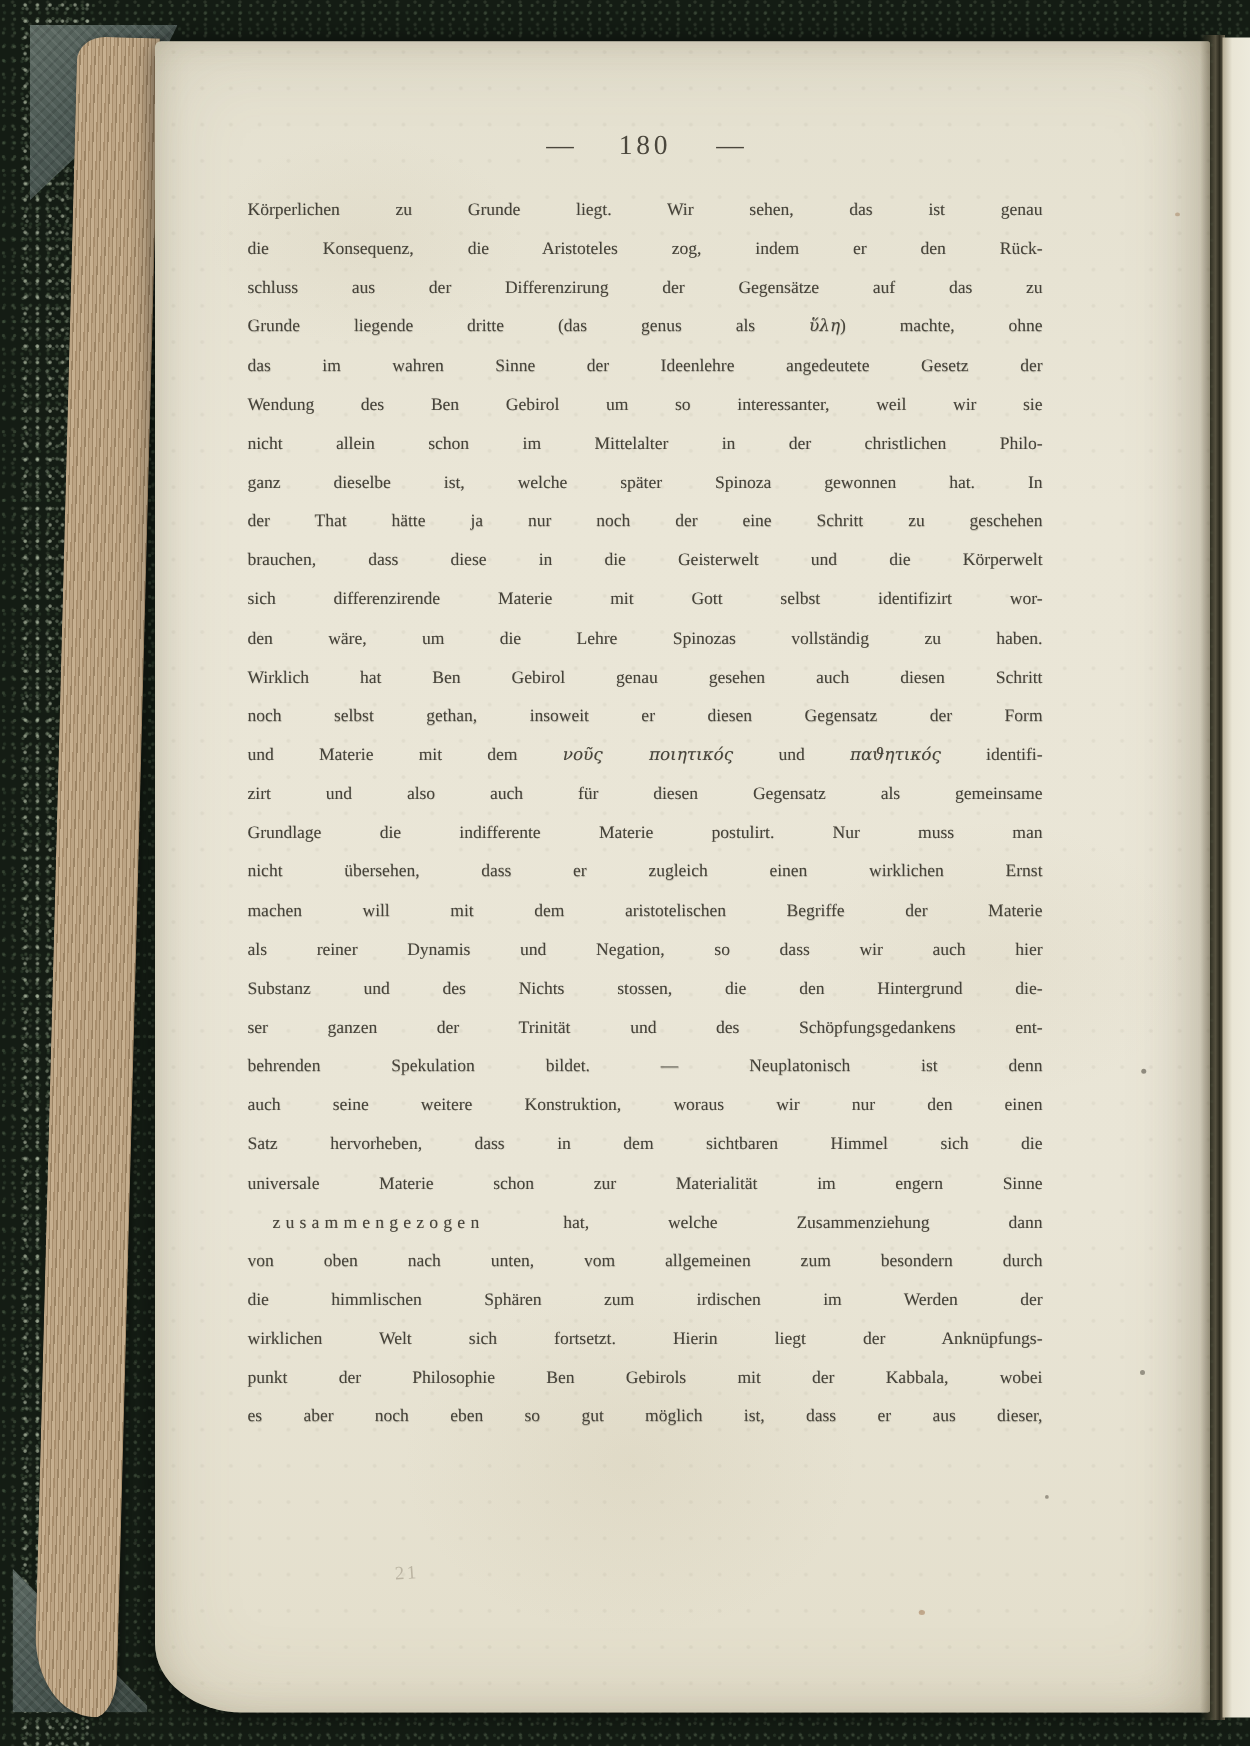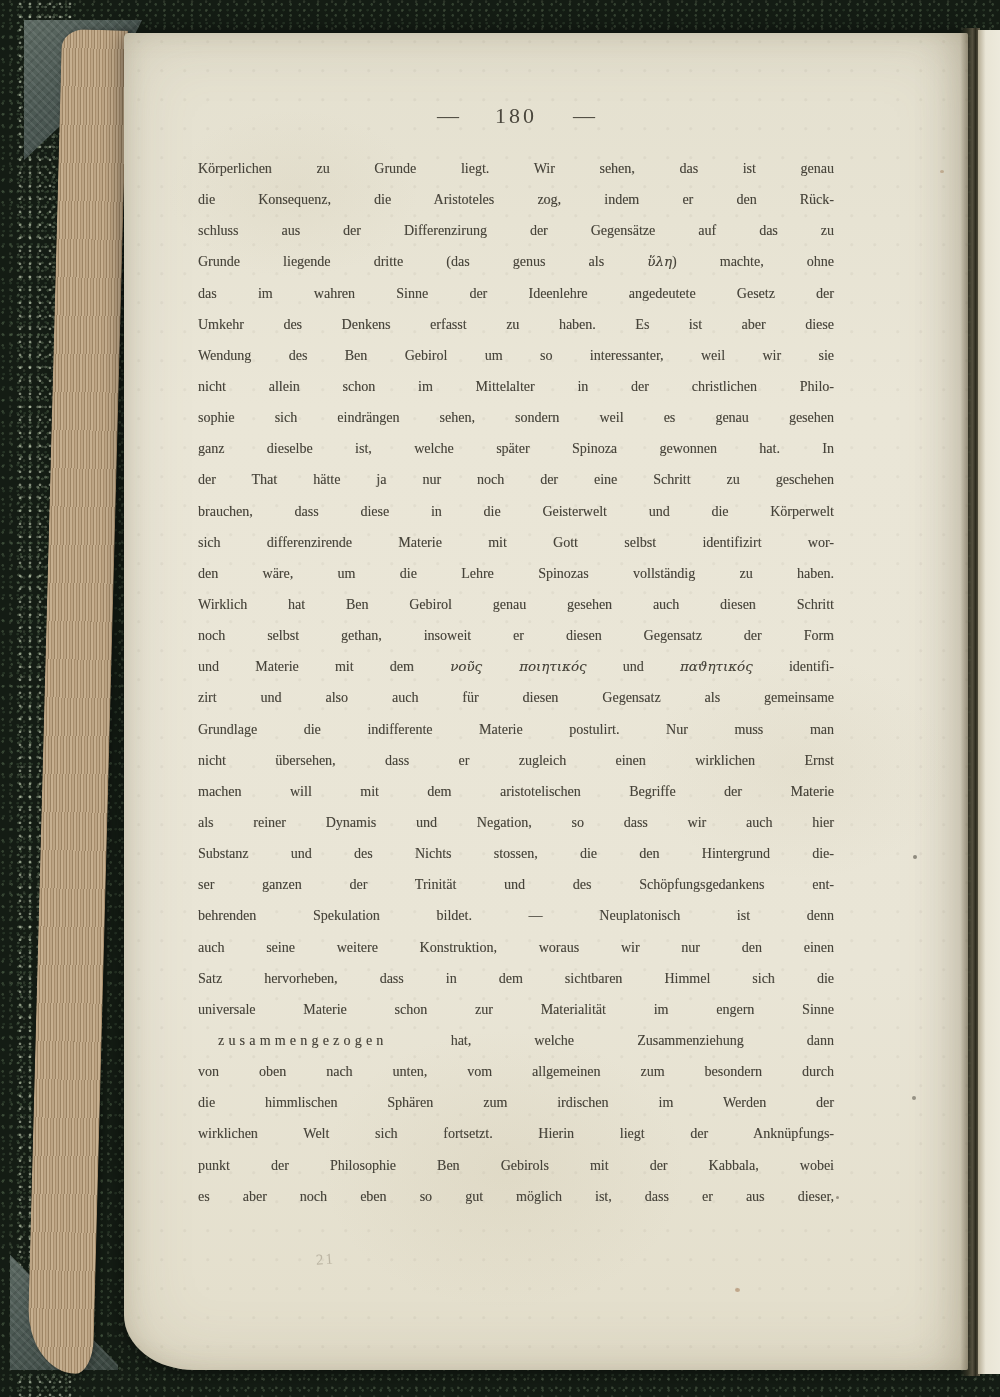--- a/index.html
+++ b/index.html
@@ -138,24 +138,22 @@
       <span class="pn">180</span>
       <span class="dash">—</span>
     </div>
 
     <div class="body-text">
         <div class="line"><span>Körperlichen zu Grunde liegt. Wir sehen, das ist genau</span></div>
         <div class="line"><span>die Konsequenz, die Aristoteles zog, indem er den Rück-</span></div>
         <div class="line"><span>schluss aus der Differenzirung der Gegensätze auf das zu</span></div>
         <div class="line"><span>Grunde liegende dritte (das genus als </span><span class="greek">ὕλη</span><span>) machte, ohne</span></div>
         <div class="line"><span>das im wahren Sinne der Ideenlehre angedeutete Gesetz der</span></div>
-        <div class="line"><span>Umkehr des Denkens erfasst zu haben. Es ist aber diese</span></div>
         <div class="line"><span>Wendung des Ben Gebirol um so interessanter, weil wir sie</span></div>
         <div class="line"><span>nicht allein schon im Mittelalter in der christlichen Philo-</span></div>
-        <div class="line"><span>sophie sich eindrängen sehen, sondern weil es genau gesehen</span></div>
         <div class="line"><span>ganz dieselbe ist, welche später Spinoza gewonnen hat. In</span></div>
         <div class="line"><span>der That hätte ja nur noch der eine Schritt zu geschehen</span></div>
         <div class="line"><span>brauchen, dass diese in die Geisterwelt und die Körperwelt</span></div>
         <div class="line"><span>sich differenzirende Materie mit Gott selbst identifizirt wor-</span></div>
         <div class="line"><span>den wäre, um die Lehre Spinozas vollständig zu haben.</span></div>
         <div class="line"><span>Wirklich hat Ben Gebirol genau gesehen auch diesen Schritt</span></div>
         <div class="line"><span>noch selbst gethan, insoweit er diesen Gegensatz der Form</span></div>
         <div class="line"><span>und Materie mit dem </span><span class="greek">νοῦς ποιητικός</span><span> und </span><span class="greek">παϑητικός</span><span> identifi-</span></div>
         <div class="line"><span>zirt und also auch für diesen Gegensatz als gemeinsame</span></div>
         <div class="line"><span>Grundlage die indifferente Materie postulirt. Nur muss man</span></div>

